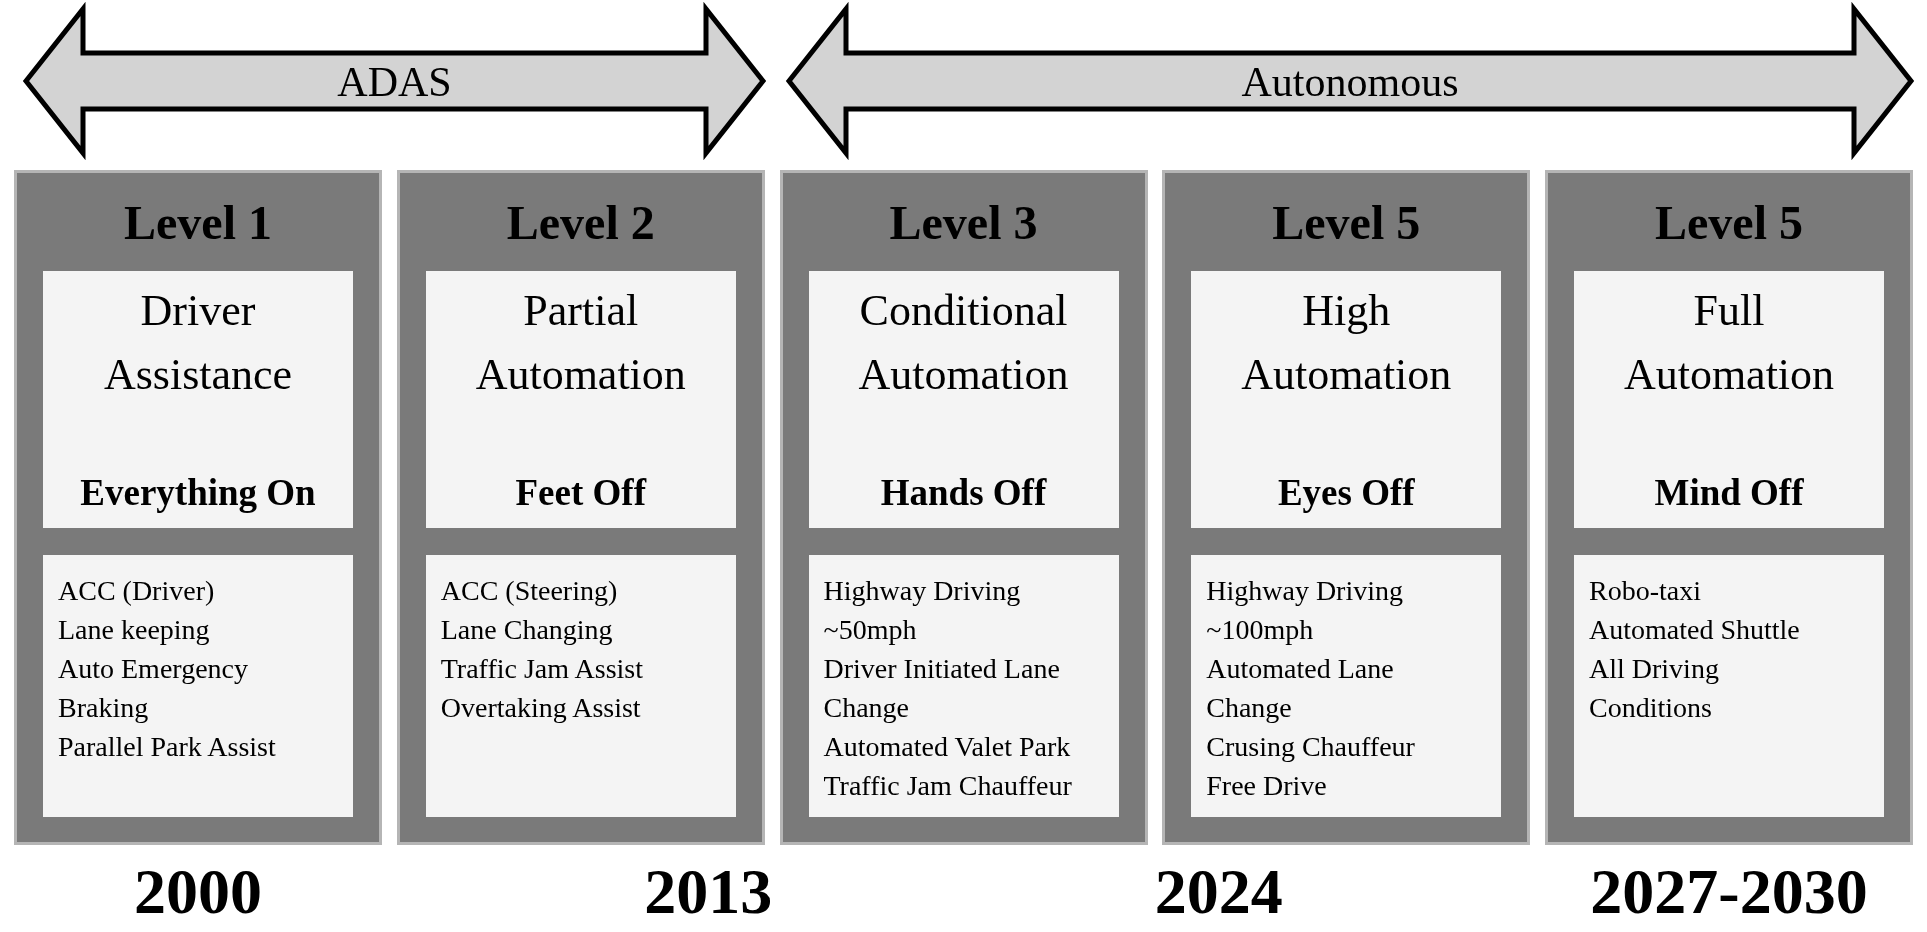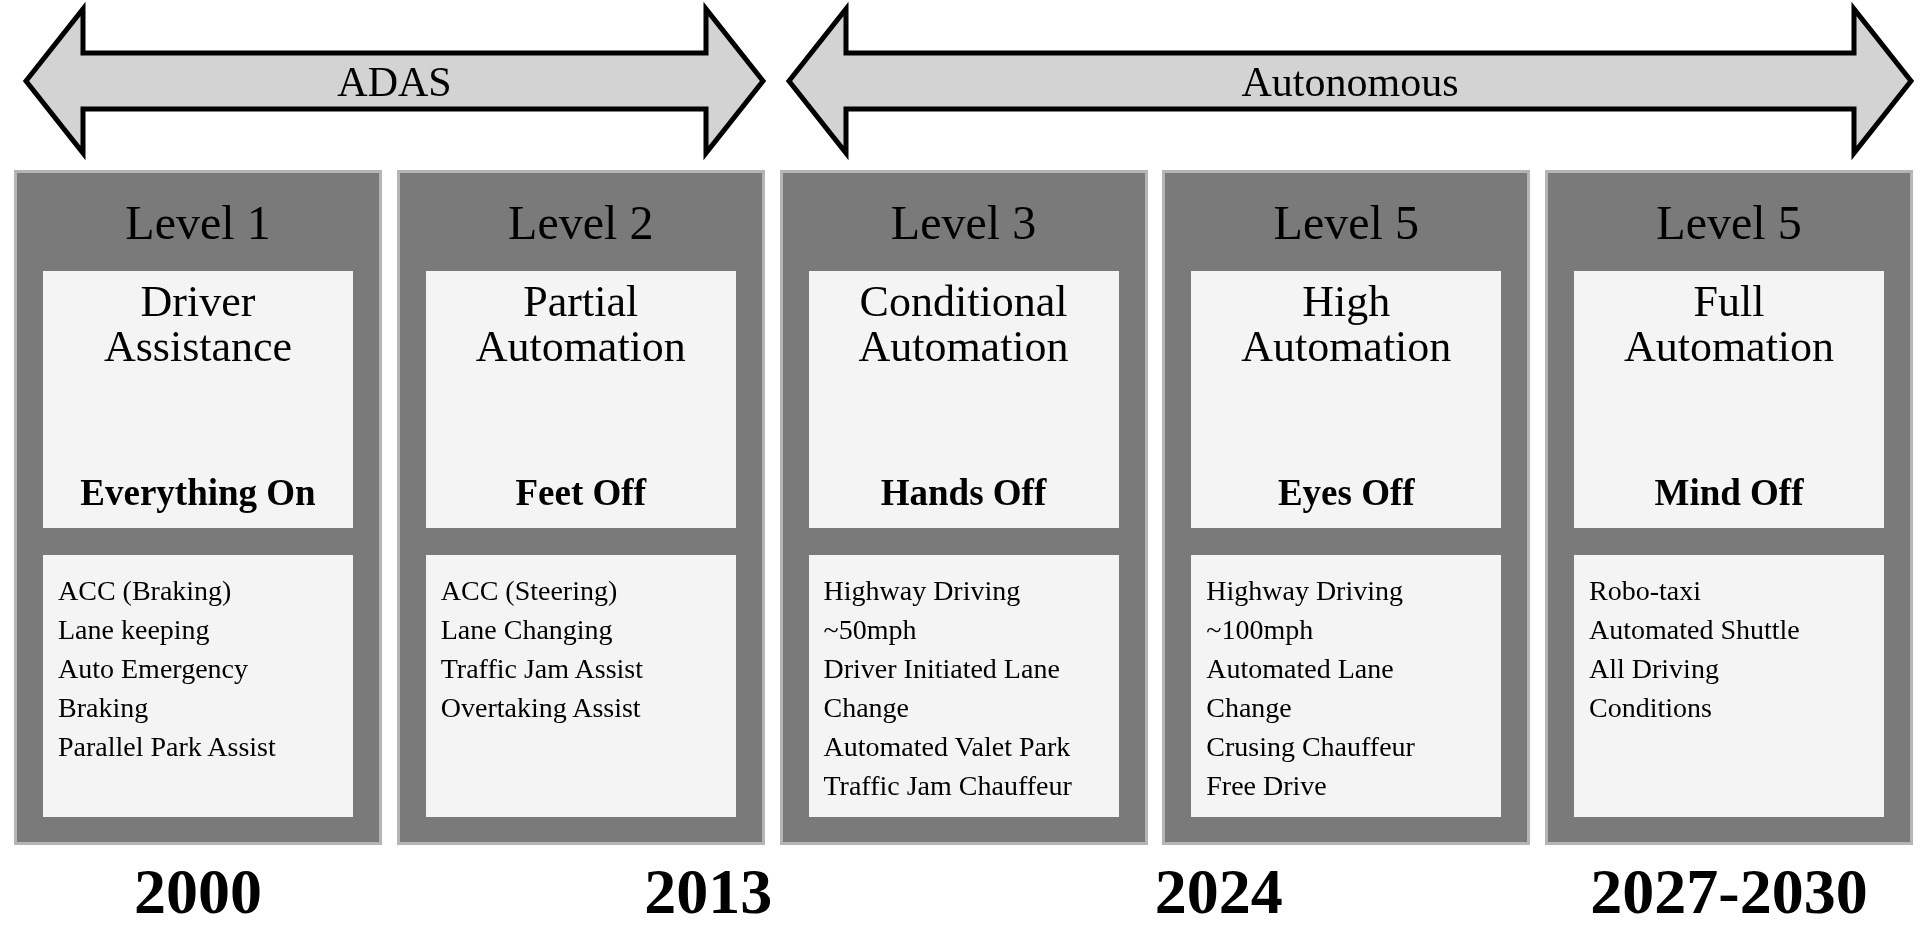--- a/index.html
+++ b/index.html
@@ -52,32 +52,32 @@
   .column {
     width: 368px; height: 675px;
     box-sizing: border-box;
     background: var(--column-gray);
     border: 3px solid var(--column-border);
     padding: 0 26px;
   }
   .level-title {
     height: 98px;
     display: flex; align-items: center; justify-content: center;
-    font-size: 48px; font-weight: normal;
+    font-size: 48px; font-weight: bold;
   }
   .mode-box {
     height: 257px;
     box-sizing: border-box;
     background: var(--box-bg);
     display: flex; flex-direction: column;
     justify-content: space-between; align-items: center;
     text-align: center;
     padding: 8px 0 14px;
   }
-  .mode-title { font-size: 44px; line-height: 45px; max-width: 260px; }
+  .mode-title { font-size: 44px; line-height: 64px; max-width: 260px; }
   .mode-label { font-size: 37px; font-weight: bold; }
   .features-box {
     height: 262px;
     box-sizing: border-box;
     background: var(--box-bg);
     margin-top: 27px;
     padding: 16px 0 0 15px;
   }
   .feature-item { font-size: 28px; line-height: 39px; max-width: 256px; }
 
@@ -109,21 +109,21 @@
 
   <div class="columns">
 
     <div class="column">
       <div class="level-title">Level 1</div>
       <div class="mode-box">
         <div class="mode-title">Driver Assistance</div>
         <div class="mode-label">Everything On</div>
       </div>
       <div class="features-box">
-        <div class="feature-item">ACC (Braking)</div>
+        <div class="feature-item">ACC (Driver)</div>
         <div class="feature-item">Lane keeping</div>
         <div class="feature-item">Auto Emergency Braking</div>
         <div class="feature-item">Parallel Park Assist</div>
       </div>
     </div>
 
     <div class="column">
       <div class="level-title">Level 2</div>
       <div class="mode-box">
         <div class="mode-title">Partial Automation</div>

